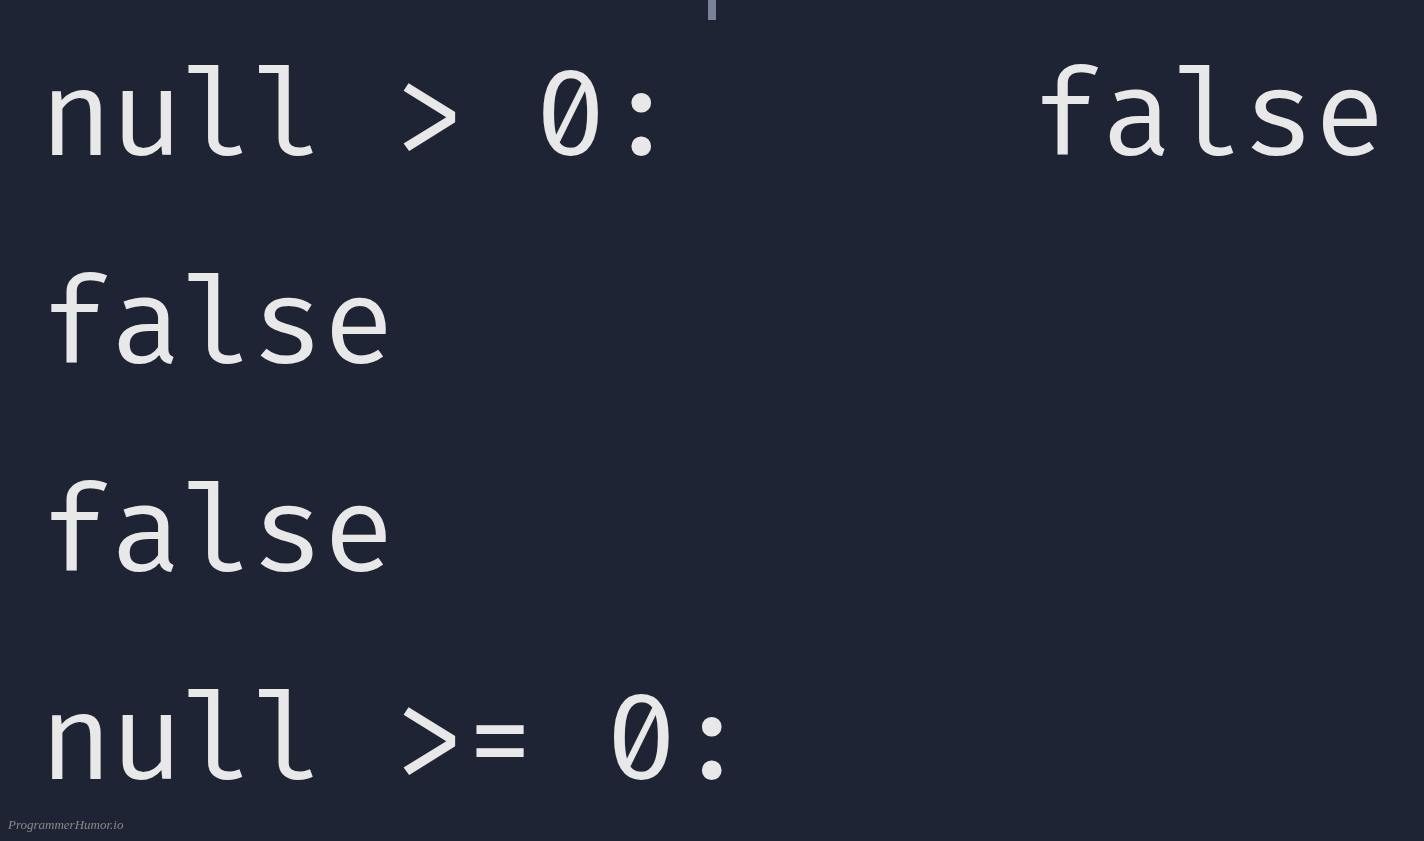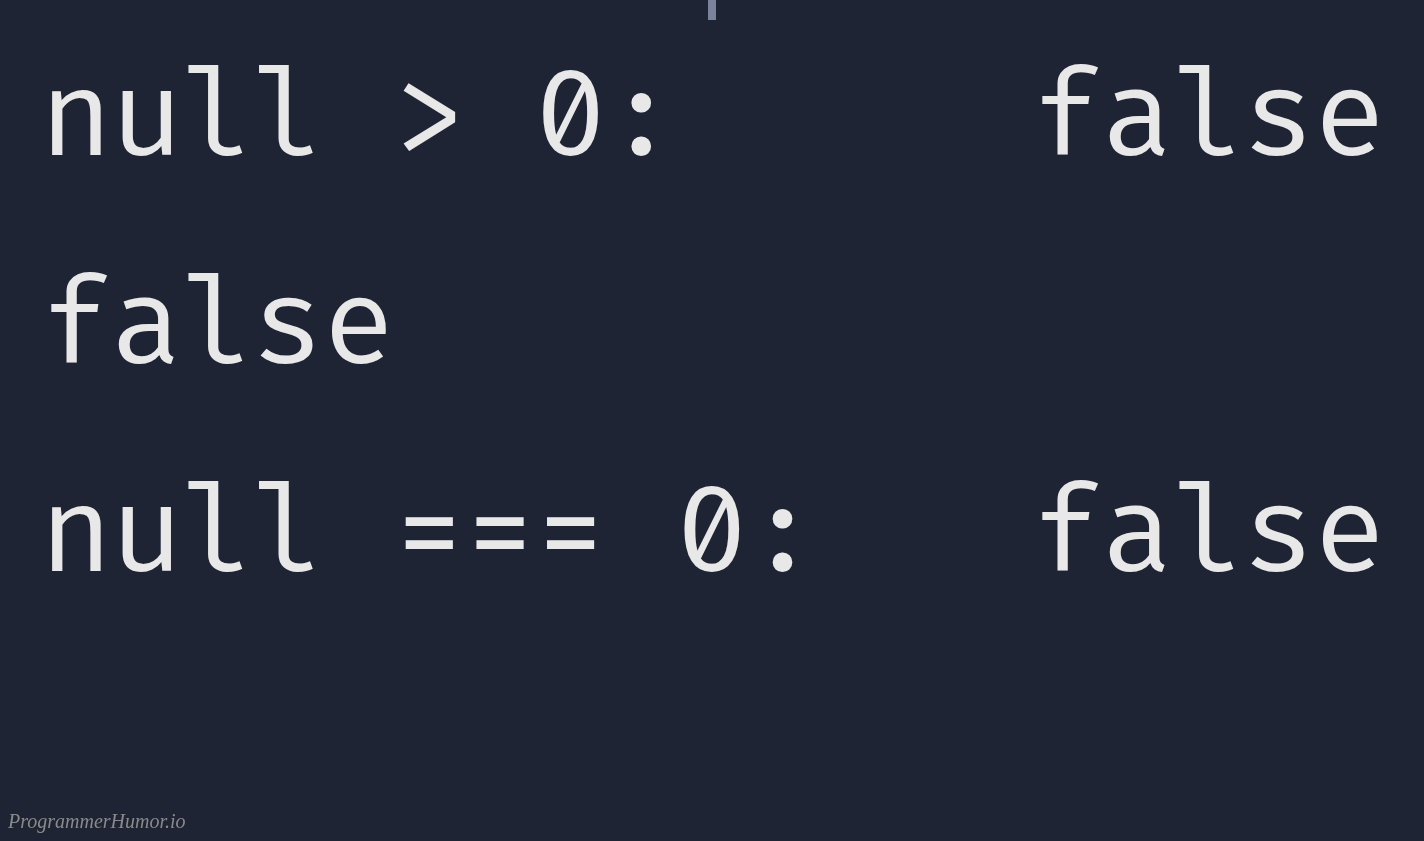--- a/index.html
+++ b/index.html
@@ -45,38 +45,38 @@
     }
     .result {
       white-space: pre;
     }
     .watermark {
       position: absolute;
       bottom: 8px;
       left: 8px;
       font-family: Georgia, "Times New Roman", serif;
       font-style: italic;
-      font-size: 20px;
+      font-size: 13px;
       color: #8a8a8a;
     }
   </style>
 </head>
 <body>
 
 <div class="cursor-tick"></div>
 
 <div class="code-block">
   <div class="code-line">
     <span class="expr">null &gt; 0:</span>
     <span class="result">false</span>
   </div>
   <div class="code-line">
     <span class="result">false</span>
   </div>
   <div class="code-line">
-    <span class="expr">null === 0:</span>
     <span class="result">false</span>
   </div>
   <div class="code-line">
+    <span class="expr">null &gt;= 0:</span>
   </div>
 </div>
 
 <div class="watermark">ProgrammerHumor.io</div>
 
 </body></html>

